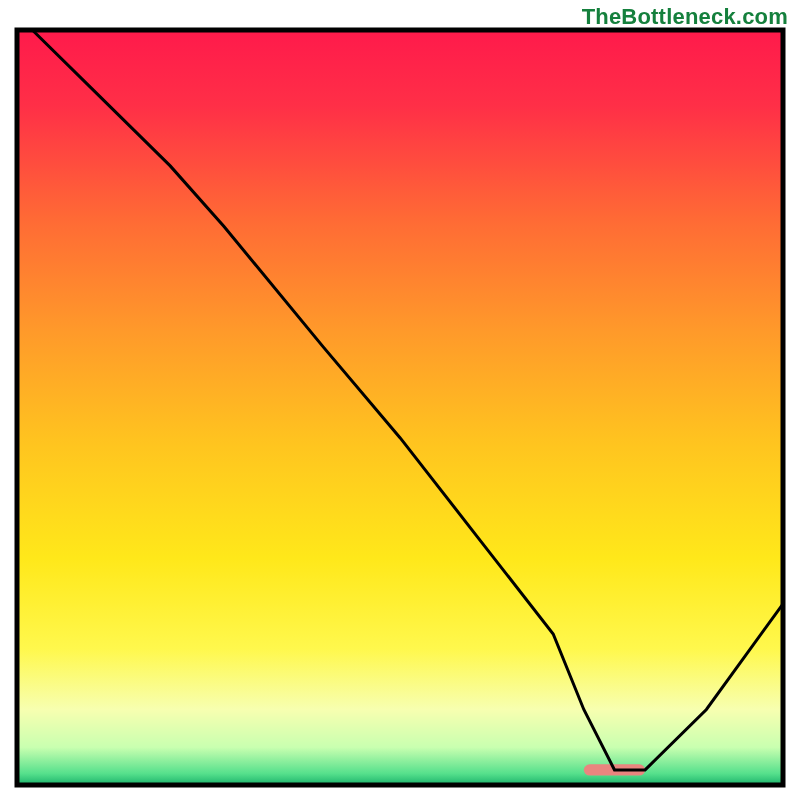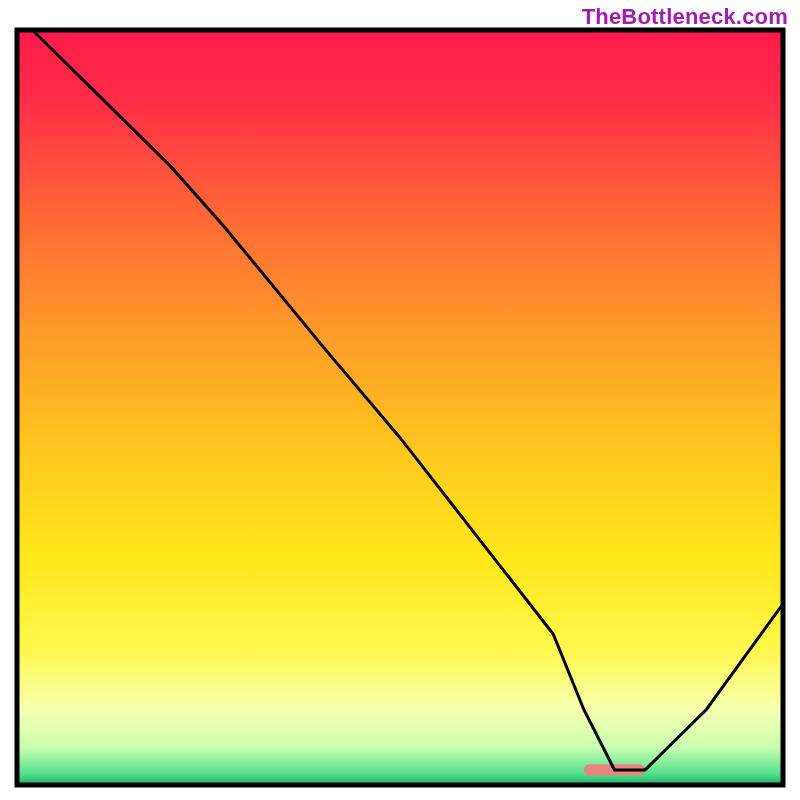--- a/index.html
+++ b/index.html
@@ -14,21 +14,21 @@
     position: relative;
     width: 800px;
     height: 800px;
   }
   .watermark {
     position: absolute;
     top: 4px;
     right: 12px;
     font-size: 22px;
     font-weight: 600;
-    color: #a21caf;
+    color: #15803d;
     letter-spacing: 0.2px;
   }
   svg {
     display: block;
   }
 </style>
 </head>
 <body>
 <div class="wrap">
 

